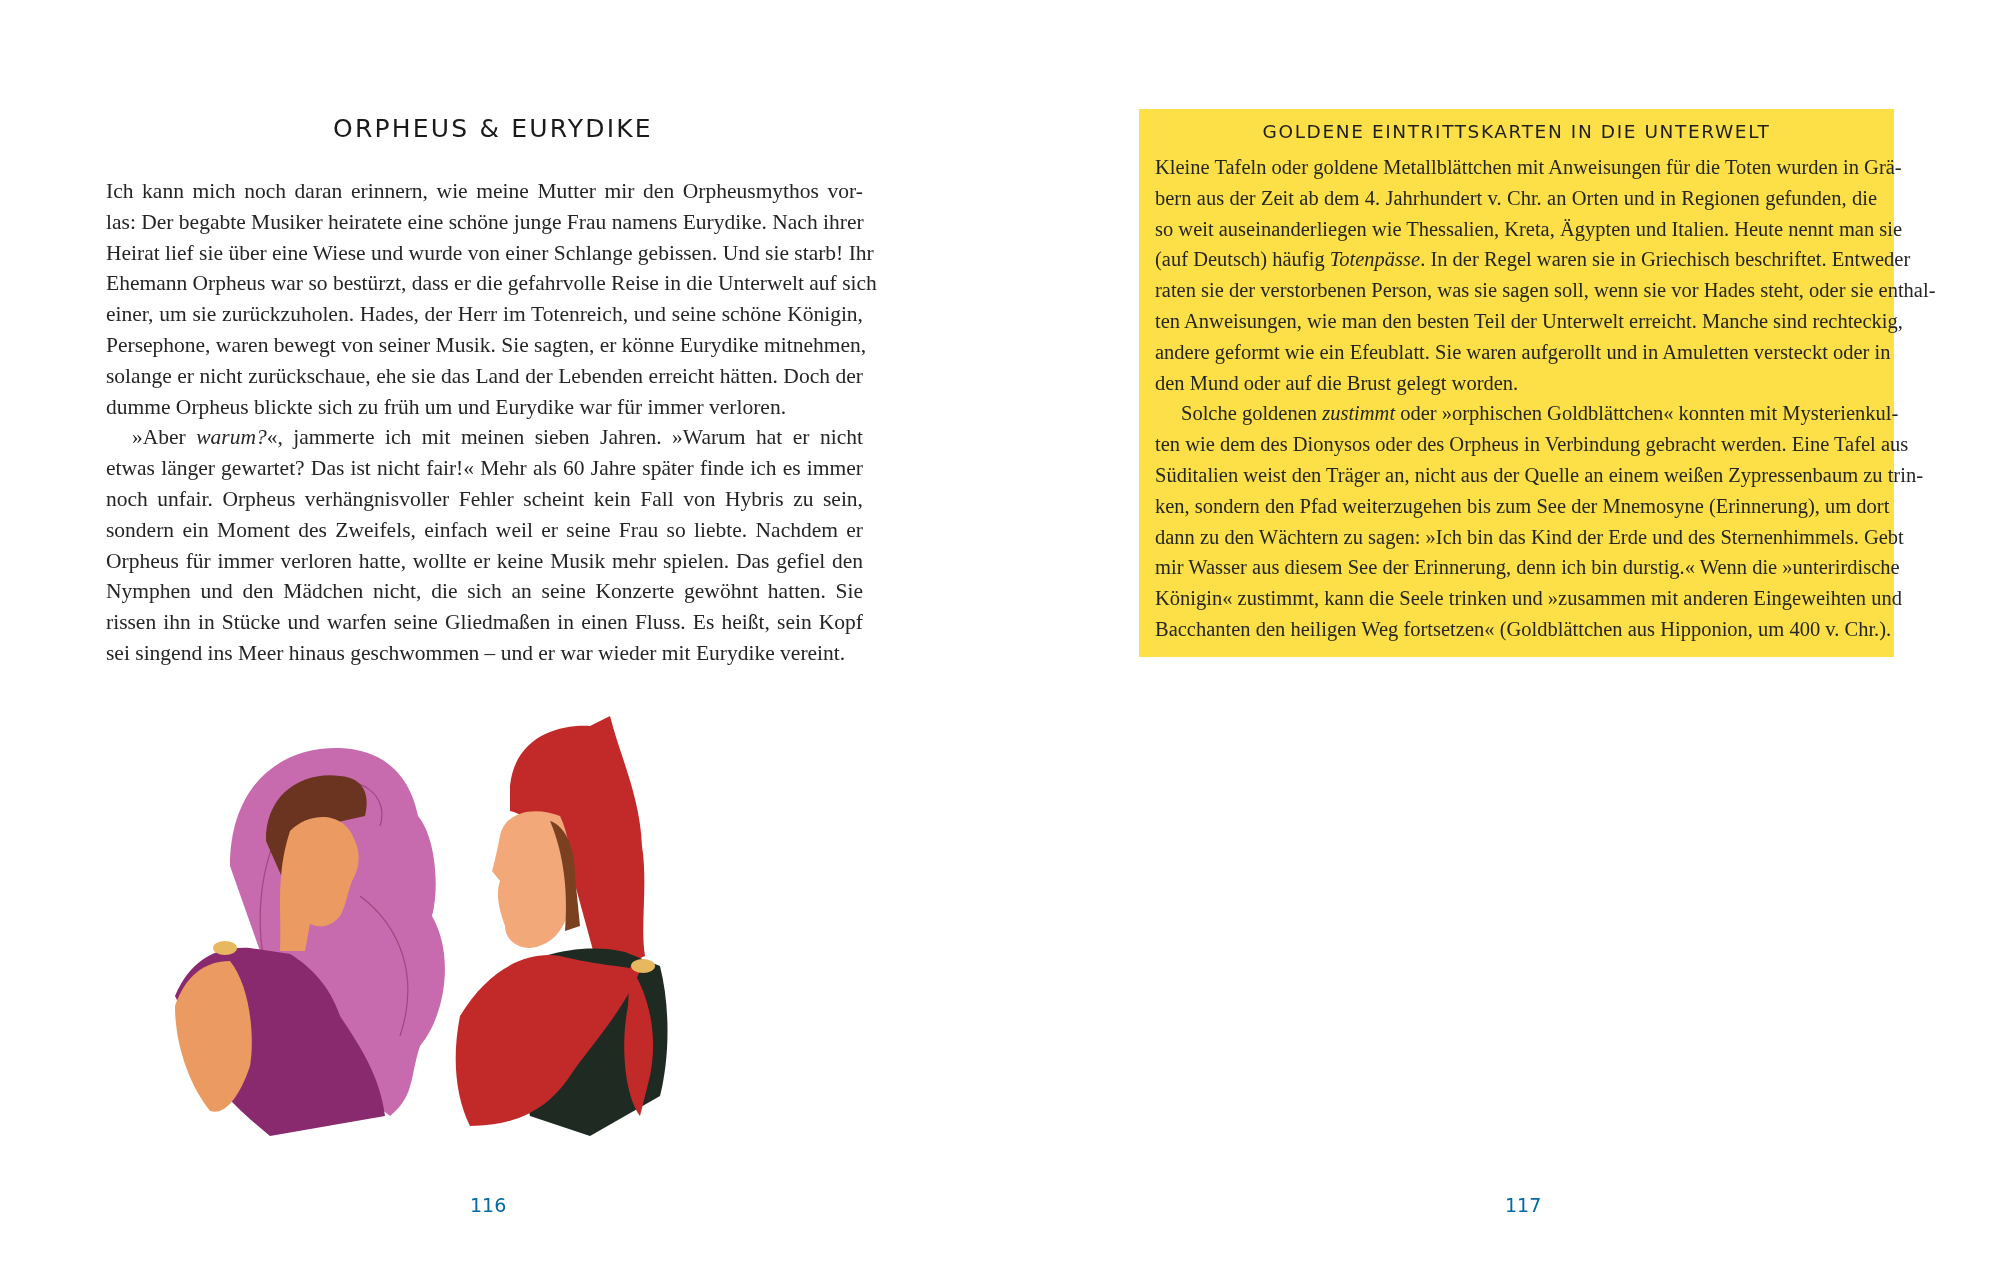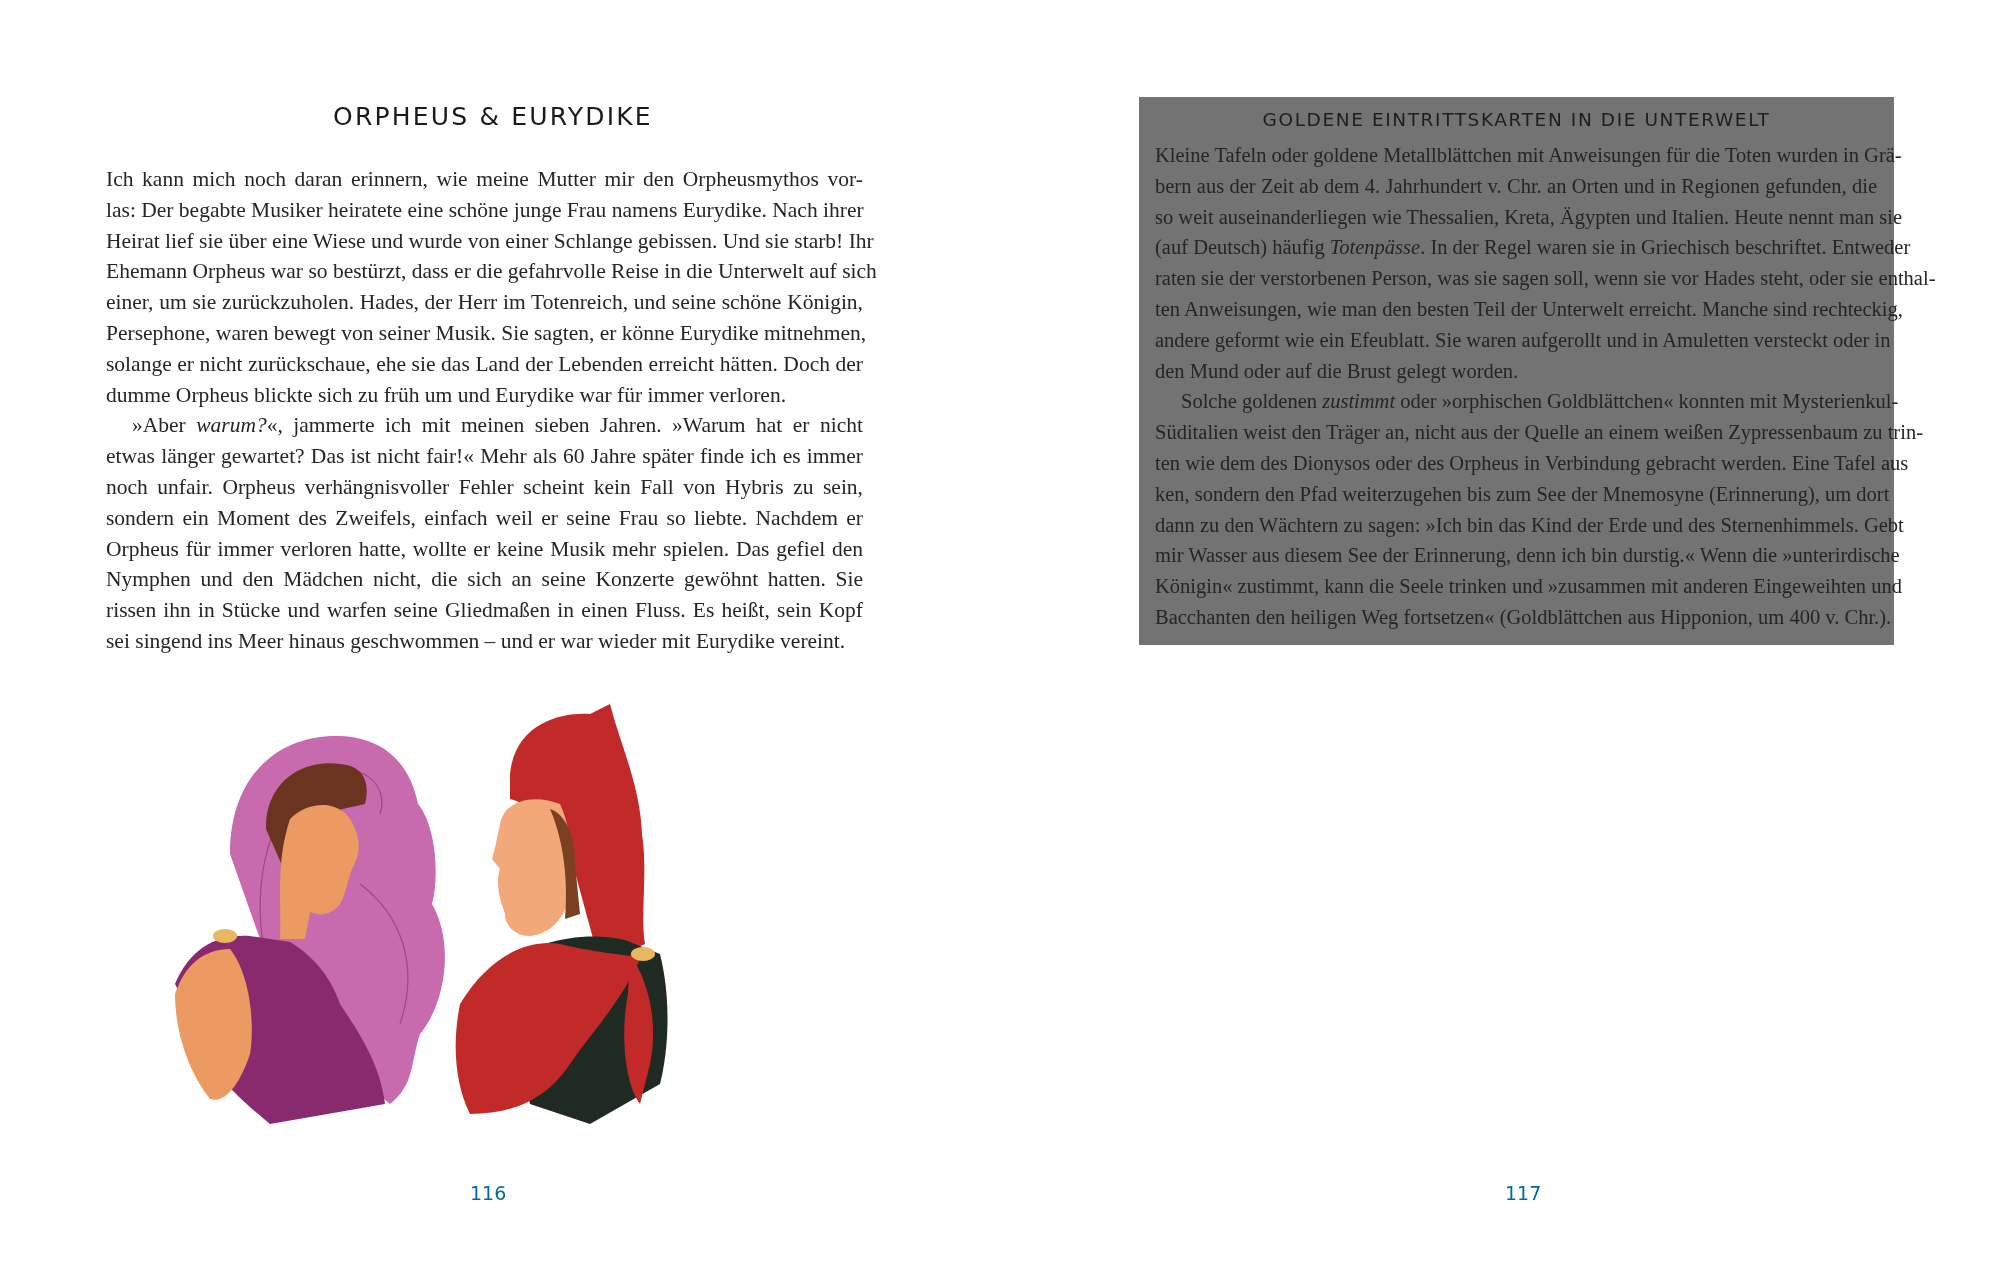--- a/index.html
+++ b/index.html
@@ -1,32 +1,32 @@
 <!DOCTYPE html>
 <html><head>
 <meta charset="utf-8">
 <style>
   html, body { margin:0; padding:0; background:#ffffff; }
   body { width:2000px; height:1272px; position:relative; overflow:hidden;
          font-family:"Liberation Serif","DejaVu Serif",serif; color:#222; }
-  .page { position:absolute; top:4px; height:1012px; width:1000px;padding-left:28px; }
+  .page { position:absolute; top:16px; height:1012px; width:1000px;padding-left:28px; }
   .page.left { left:0; }
   .page.right { left:1000px; }
 
   .title { position:absolute; left:333px; top:98px; width:306px; text-align:center;
            font-family:"DejaVu Sans","Liberation Sans",sans-serif; font-size:25px;
            letter-spacing:2.2px; color:#1a1a1a; white-space:nowrap; }
 
   .col { position:absolute; font-size:21.5px; line-height:30.8px; color:#252525; }
   .col .ln { display:block; white-space:nowrap; text-align:justify; text-align-last:justify; height:30.8px; }
   .col .ln.last { text-align-last:left; }
   .col .ln.indent { padding-left:26px; }
   .left-col { left:106px; top:160px; width:757px; }
 
-  .box { position:absolute; left:139px; top:93px; width:755px; height:548px; background:#737373; }
+  .box { position:absolute; left:139px; top:93px; width:755px; height:548px; background:#fde047; }
   .box-title { position:absolute; left:0; top:12px; width:100%; text-align:center;
                font-family:"DejaVu Sans","Liberation Sans",sans-serif; font-size:18.5px;
                letter-spacing:1.6px; color:#1e1e1e; white-space:nowrap; }
   .box-col { left:16px; top:43px; width:722px; font-size:20.5px; }
 
   .pagenum { position:absolute; top:1178px; font-size:19px; color:#0369a1;
              font-family:"DejaVu Sans","Liberation Sans",sans-serif; }
 
   .illus { position:absolute; left:170px; top:700px; width:620px; height:460px; }
   em { font-style:italic; }
@@ -89,22 +89,22 @@
     <div class="col box-col">
       <span class="ln">Kleine Tafeln oder goldene Metallblättchen mit Anweisungen für die Toten wurden in Grä-</span>
       <span class="ln">bern aus der Zeit ab dem 4. Jahrhundert v. Chr. an Orten und in Regionen gefunden, die</span>
       <span class="ln">so weit auseinanderliegen wie Thessalien, Kreta, Ägypten und Italien. Heute nennt man sie</span>
       <span class="ln"><span>(auf Deutsch) häufig </span><em>Totenpässe</em><span>. In der Regel waren sie in Griechisch beschriftet. Entweder</span></span>
       <span class="ln">raten sie der verstorbenen Person, was sie sagen soll, wenn sie vor Hades steht, oder sie enthal-</span>
       <span class="ln">ten Anweisungen, wie man den besten Teil der Unterwelt erreicht. Manche sind rechteckig,</span>
       <span class="ln">andere geformt wie ein Efeublatt. Sie waren aufgerollt und in Amuletten versteckt oder in</span>
       <span class="ln last">den Mund oder auf die Brust gelegt worden.</span>
       <span class="ln indent"><span>Solche goldenen </span><em>zustimmt</em><span> oder »orphischen Goldblättchen« konnten mit Mysterienkul-</span></span>
+      <span class="ln">ten wie dem des Dionysos oder des Orpheus in Verbindung gebracht werden. Eine Tafel aus</span>
       <span class="ln">Süditalien weist den Träger an, nicht aus der Quelle an einem weißen Zypressenbaum zu trin-</span>
-      <span class="ln">ten wie dem des Dionysos oder des Orpheus in Verbindung gebracht werden. Eine Tafel aus</span>
       <span class="ln">ken, sondern den Pfad weiterzugehen bis zum See der Mnemosyne (Erinnerung), um dort</span>
       <span class="ln">dann zu den Wächtern zu sagen: »Ich bin das Kind der Erde und des Sternenhimmels. Gebt</span>
       <span class="ln">mir Wasser aus diesem See der Erinnerung, denn ich bin durstig.« Wenn die »unterirdische</span>
       <span class="ln">Königin« zustimmt, kann die Seele trinken und »zusammen mit anderen Eingeweihten und</span>
       <span class="ln last">Bacchanten den heiligen Weg fortsetzen« (Goldblättchen aus Hipponion, um 400 v. Chr.).</span>
     </div>
   </div>
 
   <div class="pagenum" style="left:505px;">117</div>
 </div>

